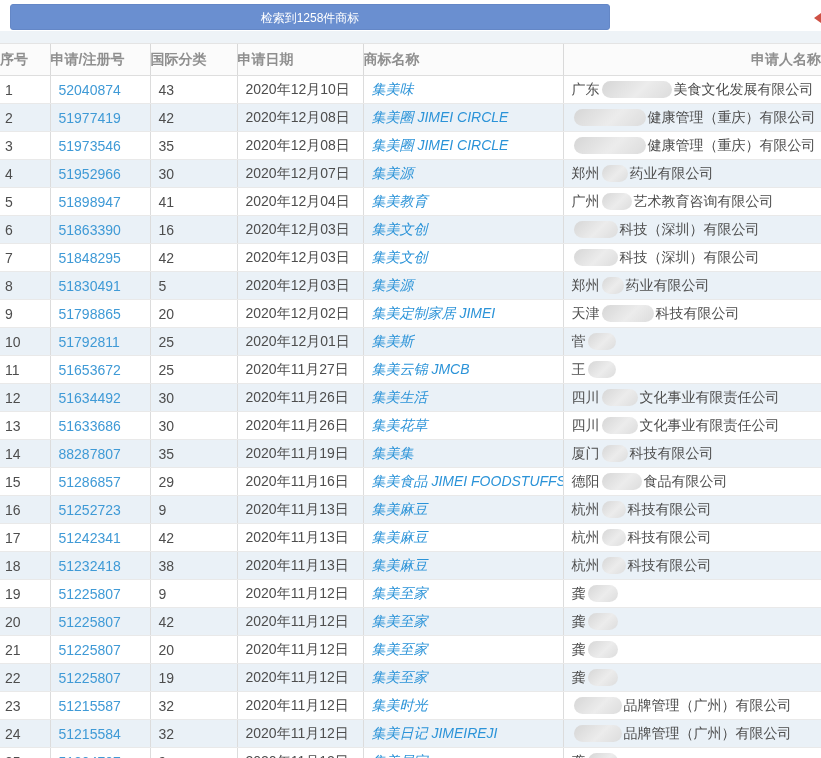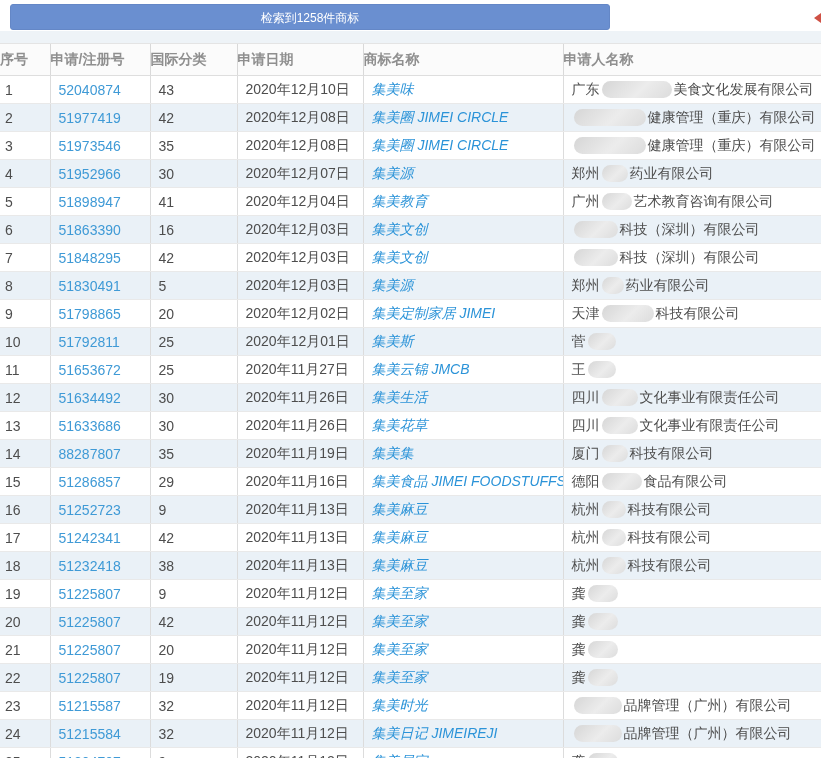--- a/index.html
+++ b/index.html
@@ -27,21 +27,21 @@
     position:absolute;left:0;top:43px;width:821px;
     border-collapse:collapse;table-layout:fixed;
     font-size:14px;
   }
   table.results th{
     height:31px;background:#fbfbfb;color:#8f8f8f;font-weight:bold;
     border-top:1px solid #e4e4e4;border-bottom:1px solid #dedede;
     text-align:left;padding:0;white-space:nowrap;overflow:hidden;
   }
   table.results th + th{border-left:1px solid #d9d9d9;}
-  table.results th.col-applicant{text-align:left;padding-right:0;}
+  table.results th.col-applicant{text-align:right;padding-right:0;}
   table.results td{
     height:27px;color:#4d4d4d;padding:0 4px 0 8px;
     border-bottom:1px solid #e9e9e9;
     white-space:nowrap;overflow:hidden;vertical-align:middle;
   }
   table.results td + td{border-left:1px solid #dcdcdc;}
   table.results td.cell-no{padding-left:5px;}
   table.results tr.even td{background:#eaf1f7;}
   a.blue-link{color:#3f9ad6;text-decoration:none;cursor:pointer;text-align:center;}
   a.name-link{color:#2b93d8;font-style:italic;}

